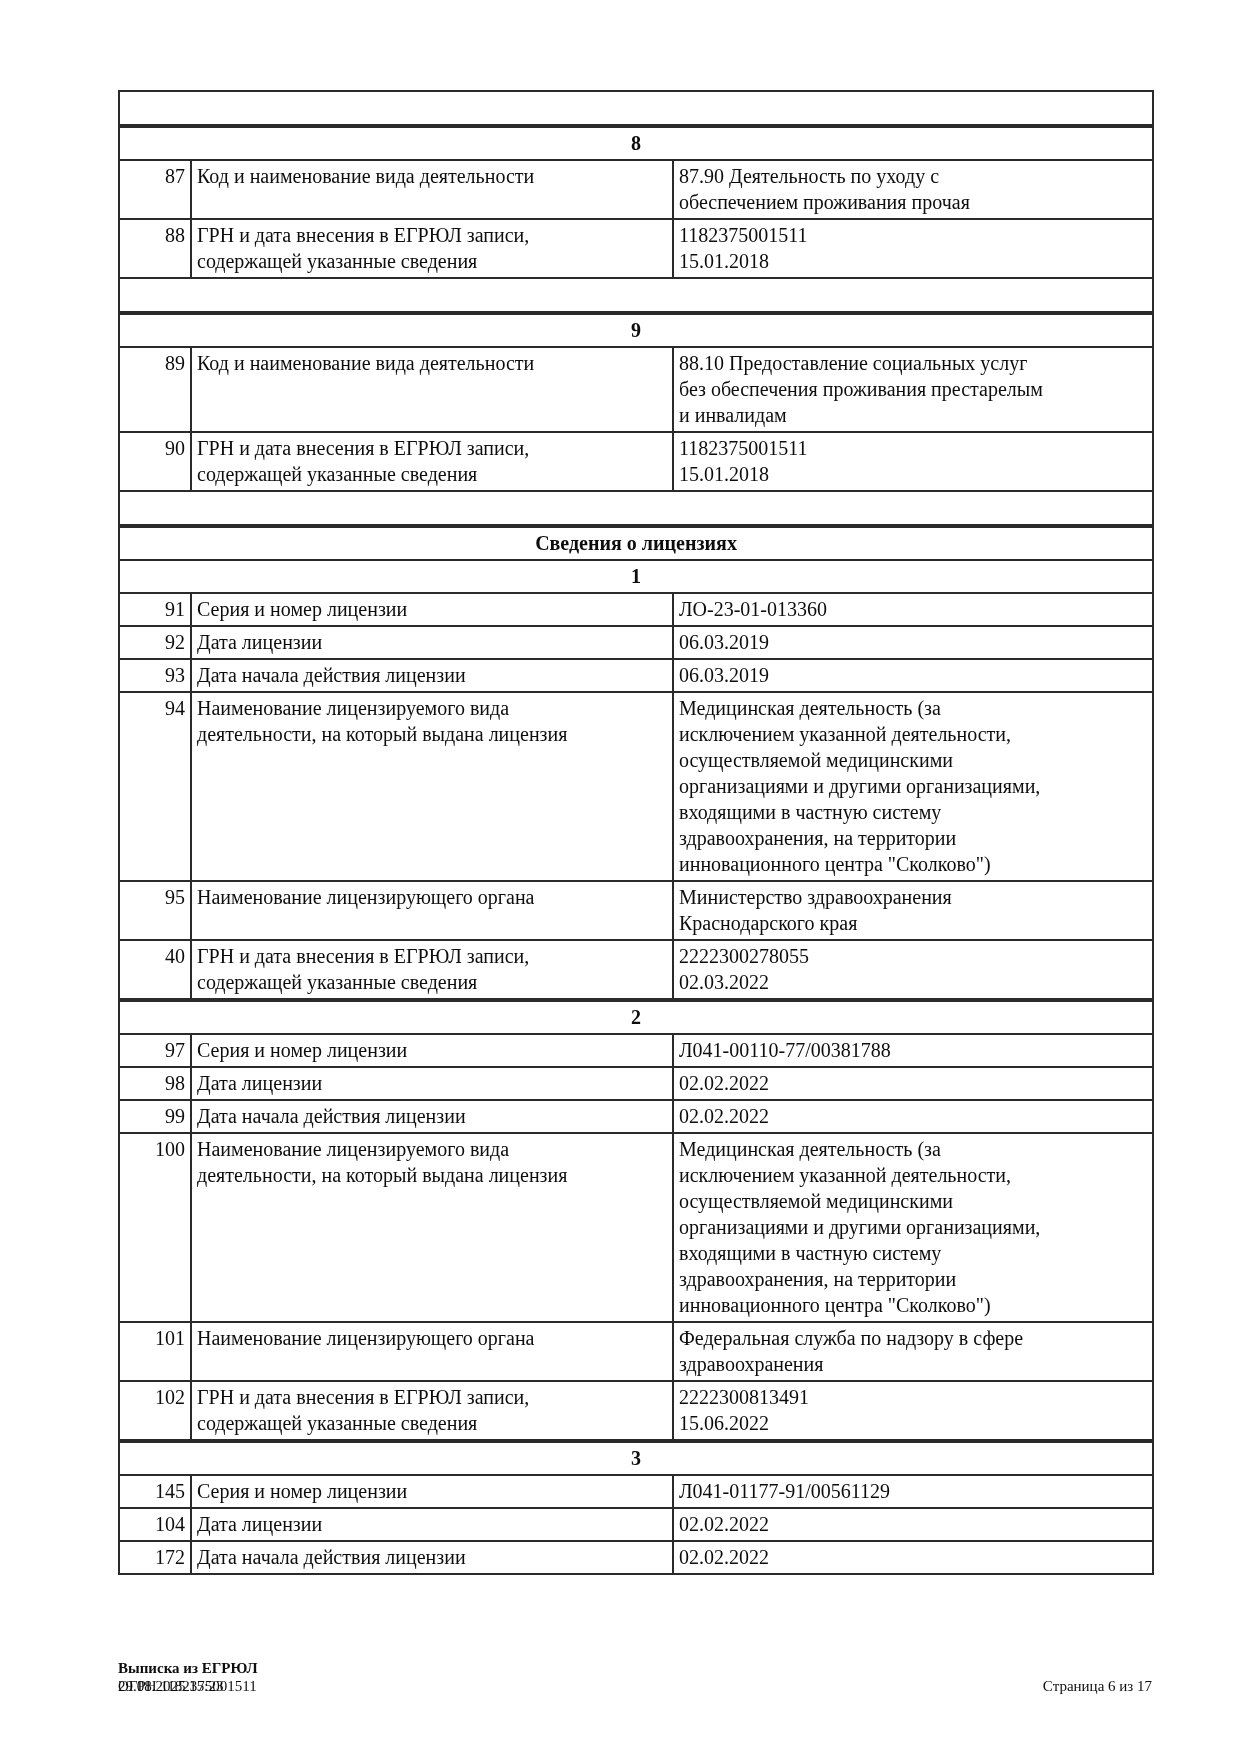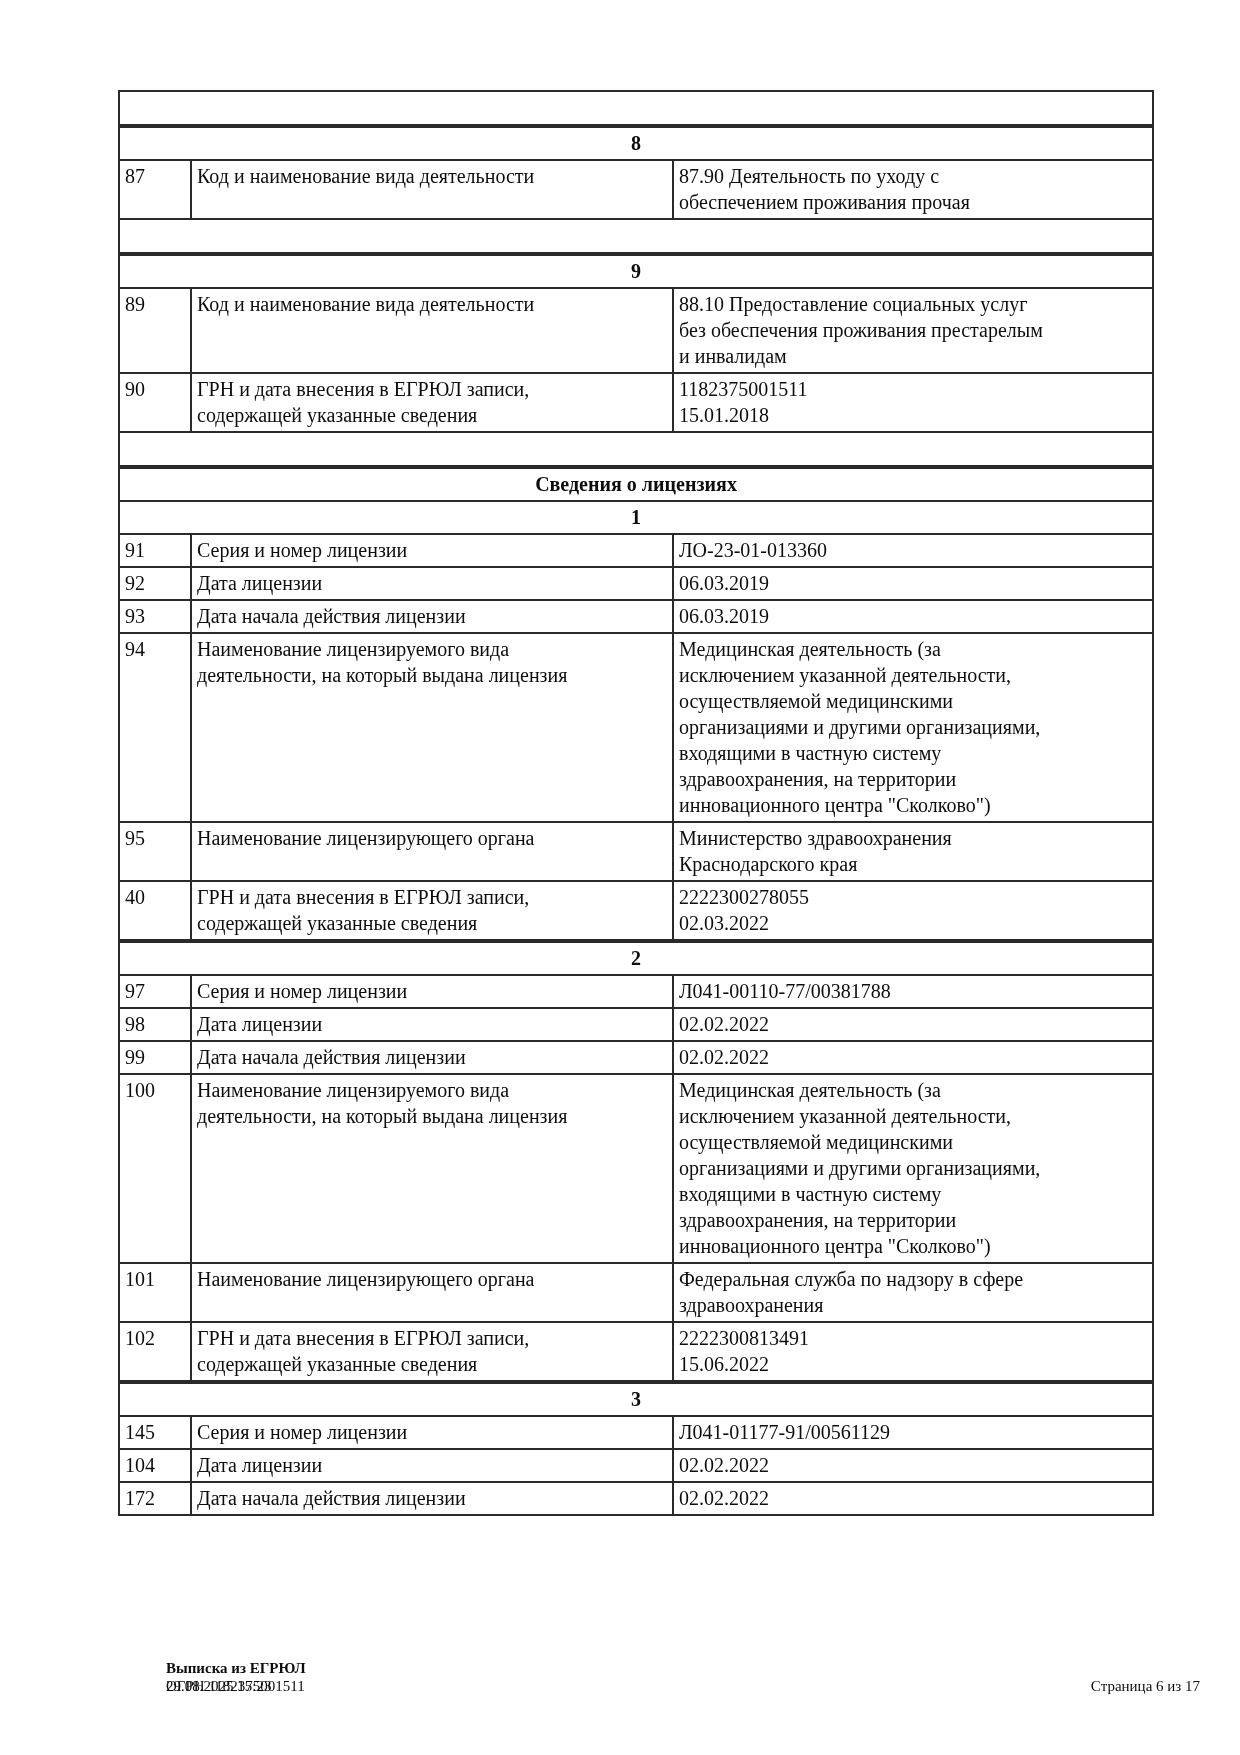--- a/index.html
+++ b/index.html
@@ -32,39 +32,38 @@
   table.blk td {
     border: 2px solid #2a2a2a;
     font-size: 20px;
     line-height: 26px;
     vertical-align: top;
     padding: 2px 5px 3px 5px;
     white-space: pre-line;
     overflow: hidden;
   }
   td.num {
-    text-align: left;
+    text-align: right;
     padding-left: 2px;
     padding-right: 2px;
   }
   td.head {
     text-align: center;
     font-weight: bold;
   }
   td.spacer {
     height: 27px;
   }
   .footer {
     position: absolute;
     left: 118px;
     width: 1034px;
     top: 1659px;
     font-size: 15px;
     line-height: 18px;
-    margin-left: 48px;
   }
   .f-doc {
     font-weight: bold;
   }
   .f-center {
     position: absolute;
     left: 0;
     right: 0;
     top: 18px;
     text-align: left;
@@ -101,20 +100,27 @@
       </colgroup>
       <tbody>
         <tr>
           <td class="head" colspan="3">8</td>
         </tr>
         <tr>
           <td class="num">87</td>
           <td class="lbl">Код и наименование вида деятельности</td>
           <td class="val">87.90 Деятельность по уходу с
 обеспечением проживания прочая</td>
+        </tr>
+        <tr>
+          <td class="num">88</td>
+          <td class="lbl">ГРН и дата внесения в ЕГРЮЛ записи,
+содержащей указанные сведения</td>
+          <td class="val">1182375001511
+15.01.2018</td>
         </tr>
         <tr>
           <td class="spacer" colspan="3"></td>
         </tr>
       </tbody>
     </table>
     <table class="blk">
       <colgroup>
         <col class="c1">
         <col class="c2">

